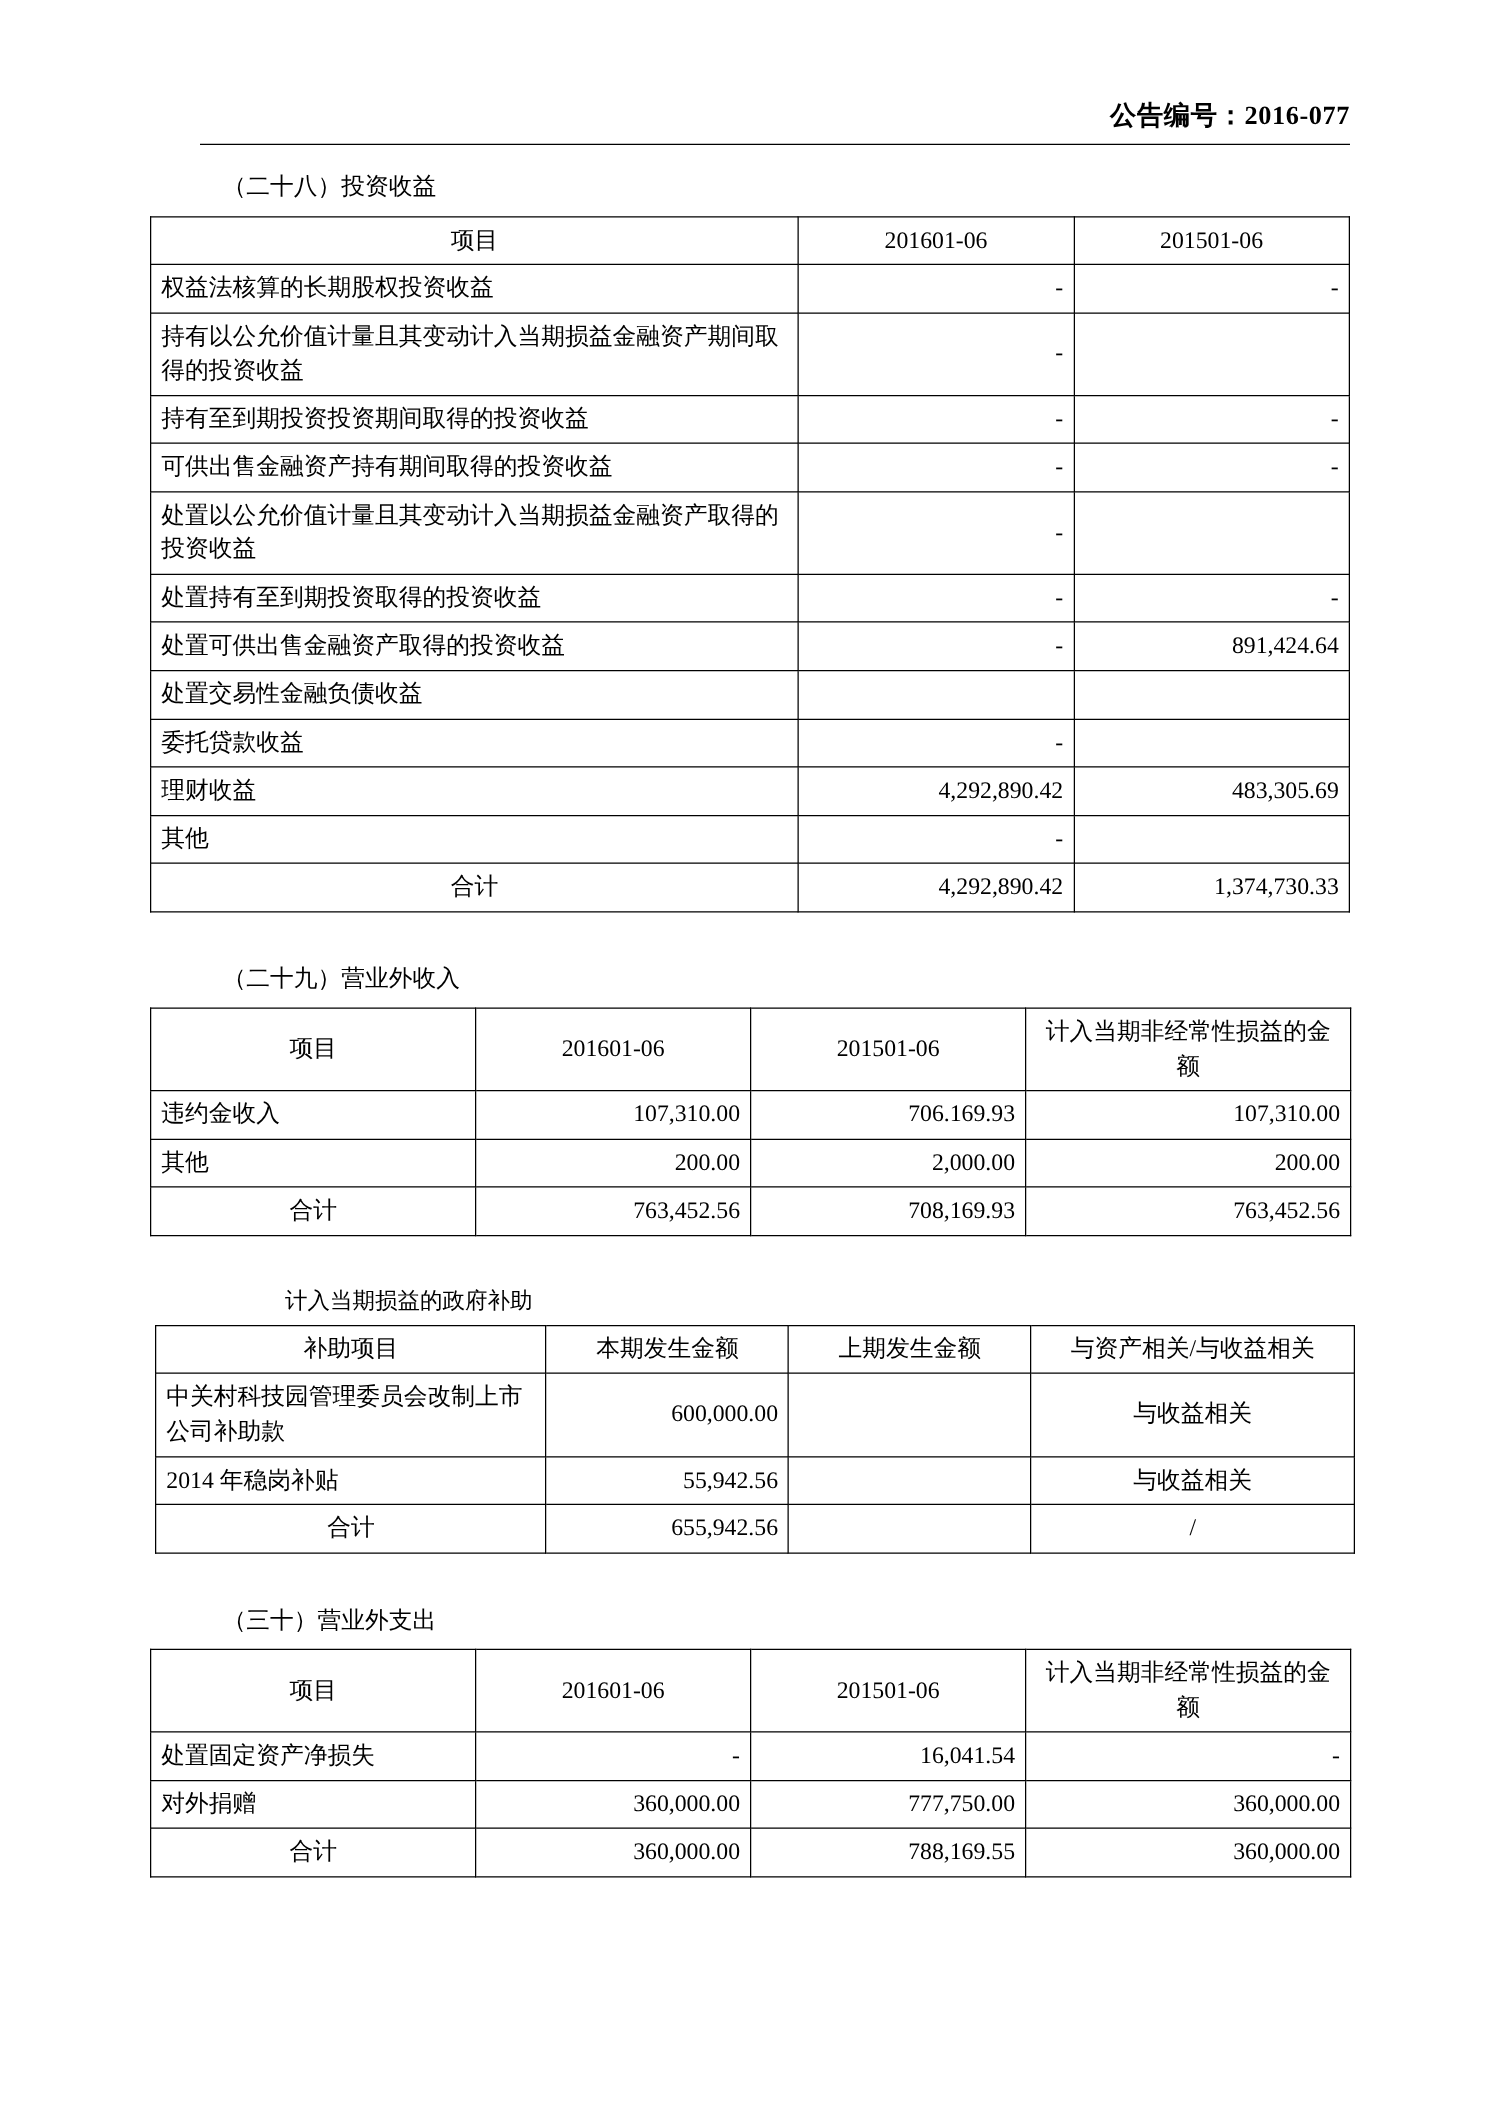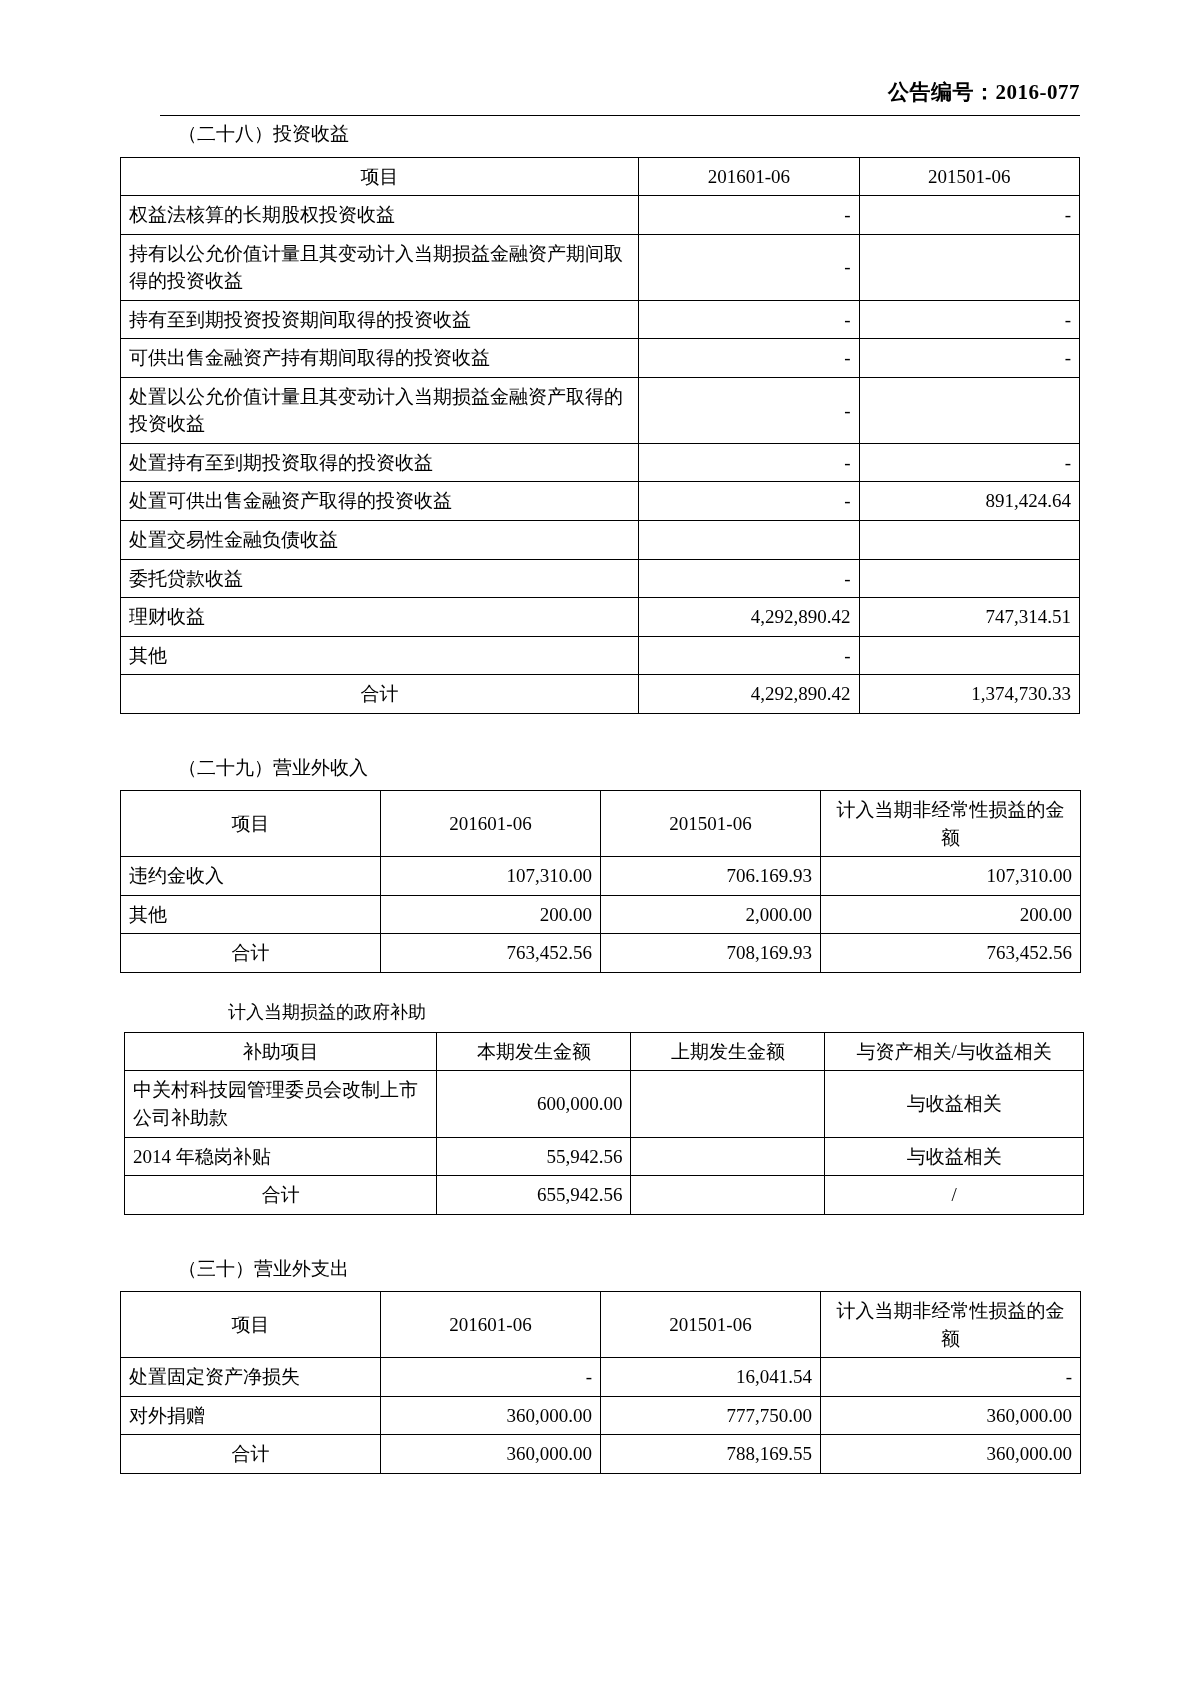--- a/index.html
+++ b/index.html
@@ -32,32 +32,32 @@
   }
   .header-rule {
     position: absolute;
     top: 115px;
     left: 160px;
     right: 120px;
     border-bottom: 1.6px solid #000;
   }
   .content {
     position: absolute;
-    top: 120px;
+    top: 136px;
     left: 120px;
     width: 960px;
   }
   .section-title {
     font-size: 19px;
     margin: 0 0 8px 58px;
     line-height: 1.5;
   }
   .section-subtitle {
     font-size: 18px;
-    margin: 0 0 6px 108px;
+    margin: 12px 0 6px 108px;
     line-height: 1.5;
   }
   table.doc {
     border-collapse: collapse;
     width: 100%;
     table-layout: fixed;
     font-size: 19px;
   }
   table.doc td, table.doc th {
     border: 1.2px solid #000;
@@ -143,21 +143,21 @@
             <td class="r"></td>
           </tr>
           <tr>
             <td class="l">委托贷款收益</td>
             <td class="r">-</td>
             <td class="r"></td>
           </tr>
           <tr>
             <td class="l">理财收益</td>
             <td class="r">4,292,890.42</td>
-            <td class="r">747,314.51</td>
+            <td class="r">483,305.69</td>
           </tr>
           <tr>
             <td class="l">其他</td>
             <td class="r">-</td>
             <td class="r"></td>
           </tr>
           <tr>
             <td class="c">合计</td>
             <td class="r">4,292,890.42</td>
             <td class="r">1,374,730.33</td>

